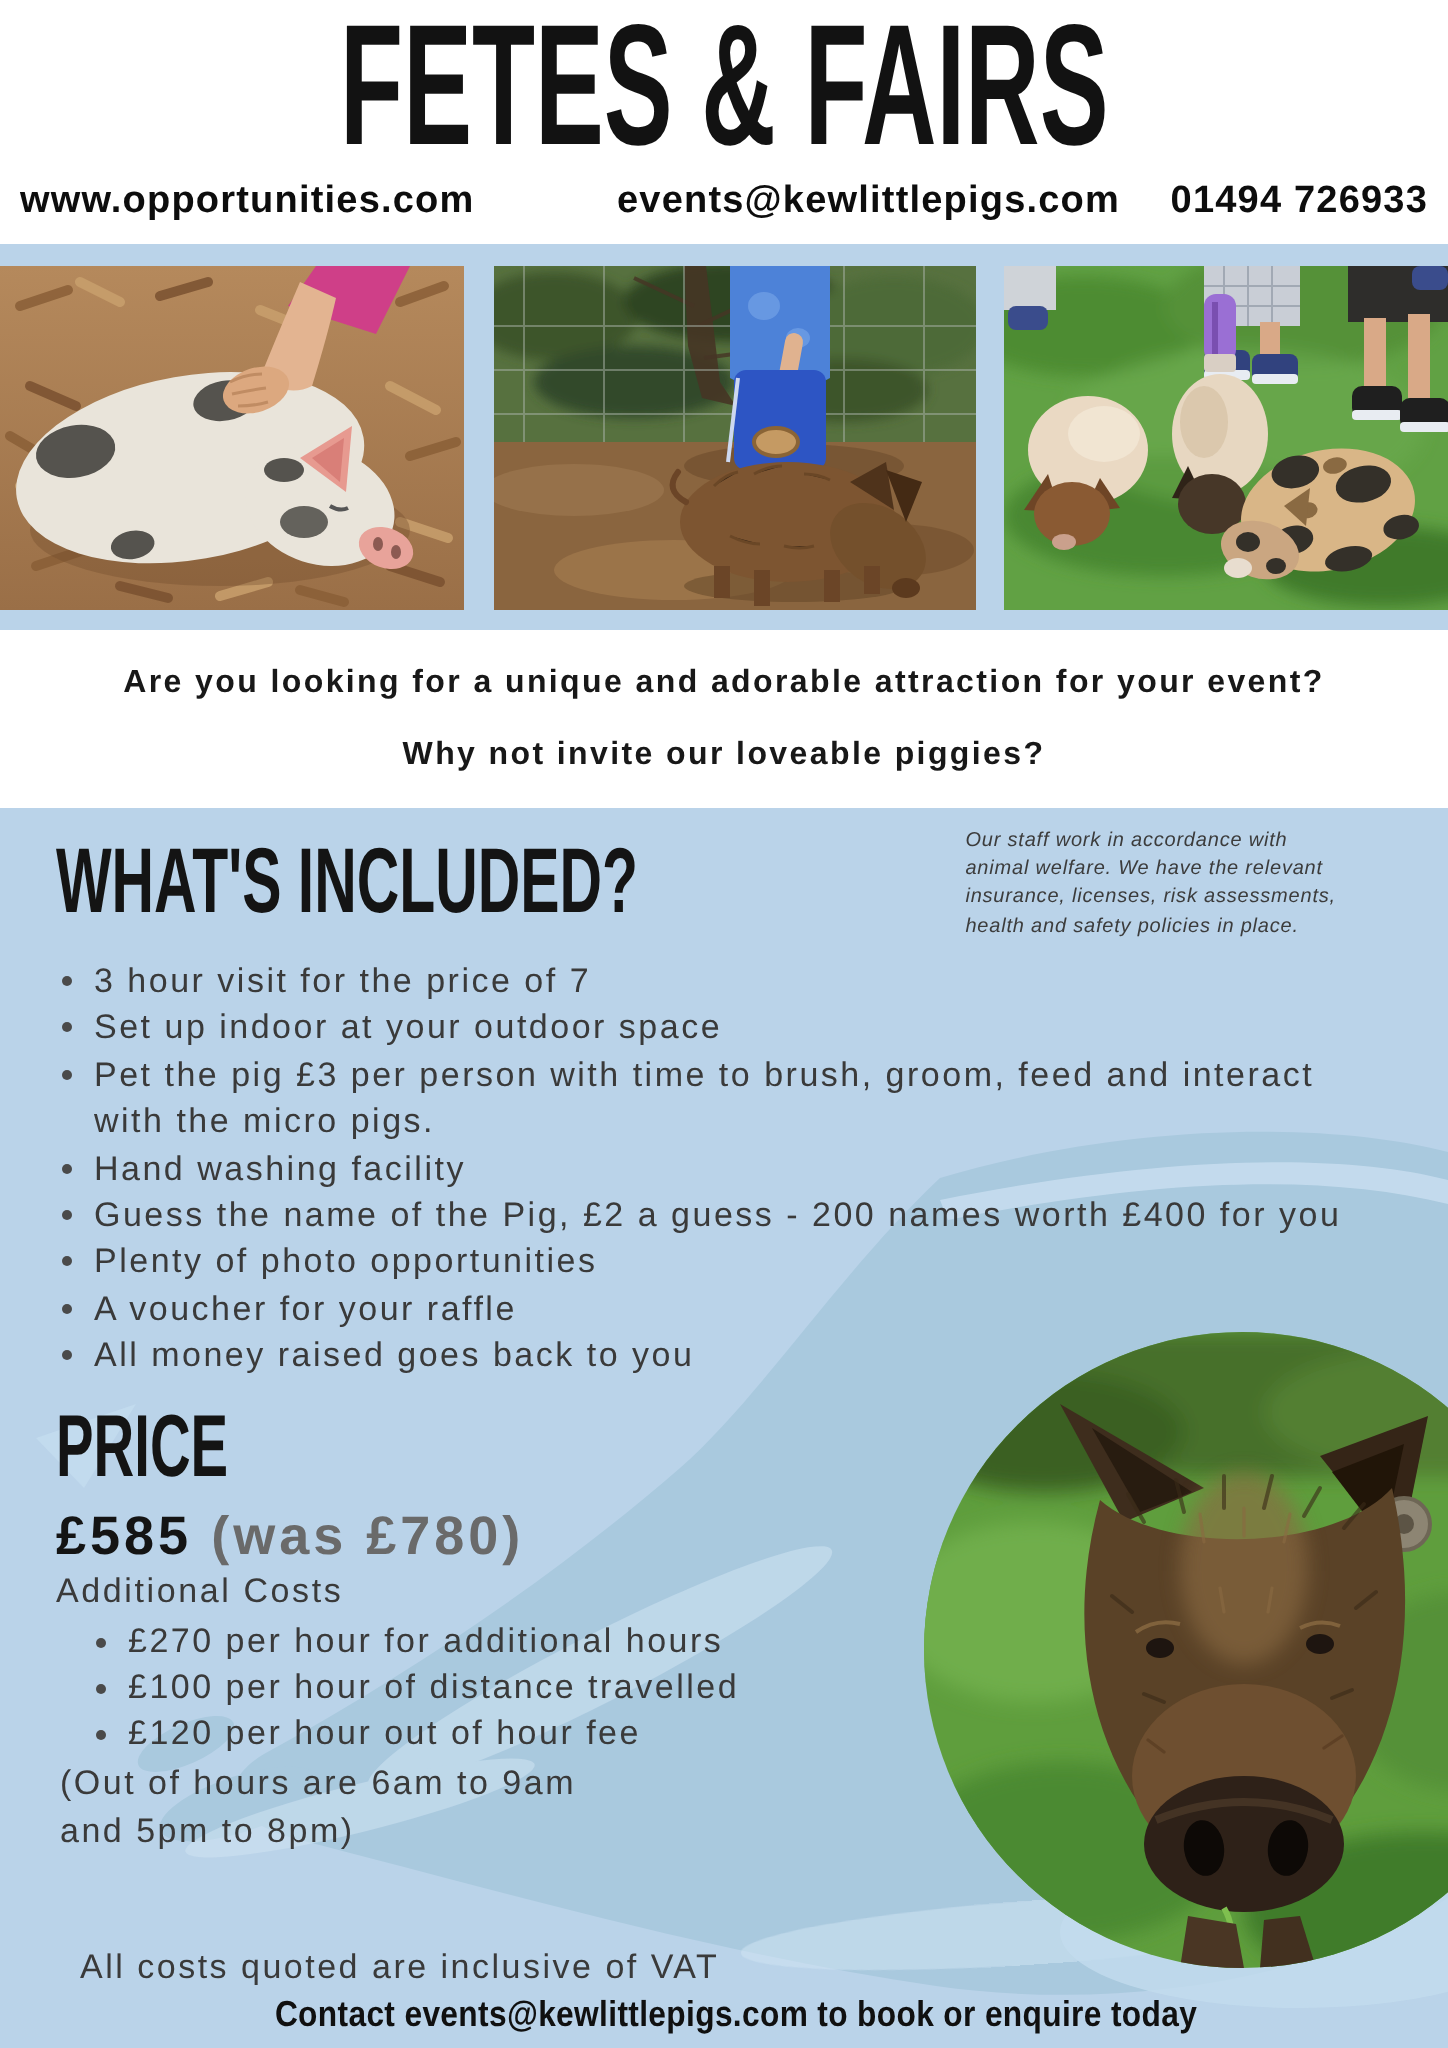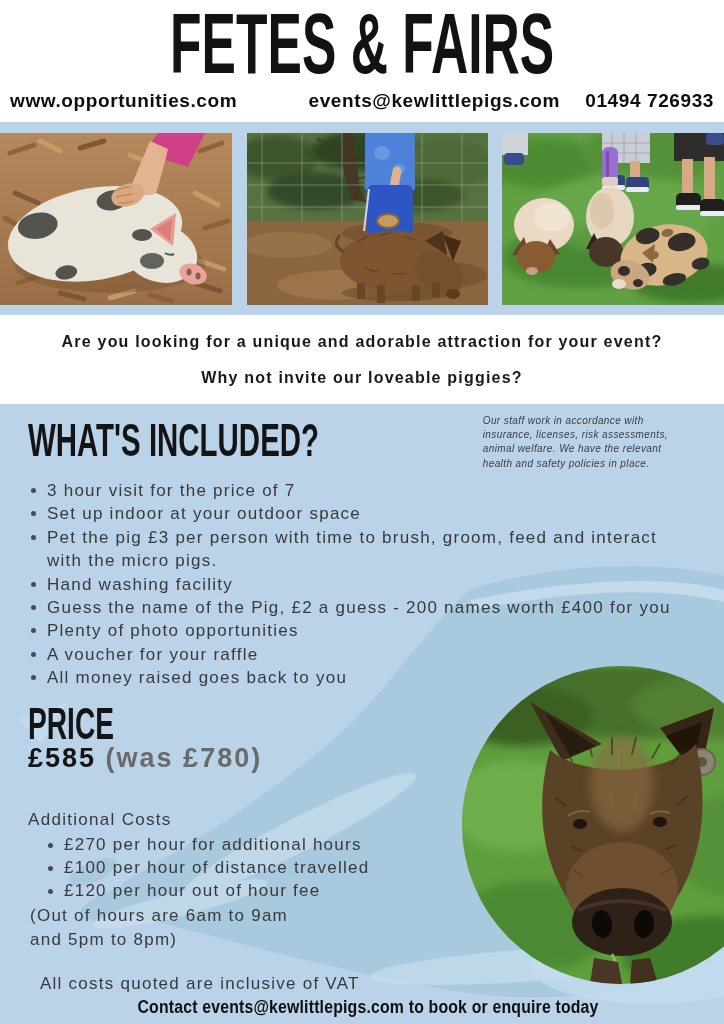--- a/index.html
+++ b/index.html
@@ -32,23 +32,23 @@
   .top-row{display:flex;justify-content:space-between;align-items:flex-start;padding-right:10px;}
   .included-heading{font-size:46px;margin-top:8px;}
   .note{width:302px;font-style:italic;font-size:10px;line-height:1.42;letter-spacing:0.4px;
         color:#3c3c3c;text-align:left;margin-top:0;}
   .bullets{list-style:none;margin:8px 0 0 0;padding:0;width:660px;}
   .bullets li{position:relative;padding-left:19px;font-size:17px;letter-spacing:1.25px;
               line-height:1.38;color:#3a3a3a;}
   .bullets li::before{content:"";position:absolute;left:3px;top:9px;width:5px;height:5px;
                       border-radius:50%;background:#4a4a4a;}
   .price-heading{font-size:44px;margin-top:16px;}
-  .price-line{font-size:27px;font-weight:700;letter-spacing:2px;color:#141414;}
+  .price-line{margin-top:10px;font-size:27px;font-weight:700;letter-spacing:2px;color:#141414;}
   .price-was{color:#6a6a6a;}
-  .additional-label{margin-top:36px;font-size:17px;letter-spacing:1.3px;}
+  .additional-label{margin-top:2px;font-size:17px;letter-spacing:1.3px;}
   .sub-bullets{list-style:none;margin:4px 0 0 18px;padding:0;width:430px;}
   .sub-bullets li{position:relative;padding-left:18px;font-size:17px;letter-spacing:1.25px;
                   line-height:1.35;color:#3a3a3a;}
   .sub-bullets li::before{content:"";position:absolute;left:2px;top:9px;width:5px;height:5px;
                           border-radius:50%;background:#4a4a4a;}
   .ooh{font-size:17px;letter-spacing:1.25px;line-height:1.32;color:#3a3a3a;padding-left:2px;margin-top:2px;}
   .footer-lines{position:absolute;left:12px;right:0;bottom:6px;z-index:4;}
   .vat-line{font-size:17px;letter-spacing:1.25px;color:#3a3a3a;padding-left:28px;}
   .contact-line{text-align:center;margin-top:3px;font-weight:700;font-size:18px;color:#101010;}
   .contact-line span{display:inline-block;transform:scaleX(0.88);transform-origin:center;
@@ -361,22 +361,22 @@
         <path d="M132,292 L128,318 L160,318 L156,296 Z" fill="#4a3624"></path>
         <path d="M170,294 L168,318 L196,318 L188,292 Z" fill="#42301f"></path>
       </svg>
     </div>
 
     <div class="main-content">
       <div class="top-row">
         <h2 class="h-condensed included-heading" style="margin:8px 0 0 0;">WHAT'S INCLUDED?</h2>
         <div class="note">
           <div>Our staff work in accordance with</div>
+          <div>animal welfare. We have the relevant</div>
           <div>insurance, licenses, risk assessments,</div>
-          <div>animal welfare. We have the relevant</div>
           <div>health and safety policies in place.</div>
         </div>
       </div>
       <ul class="bullets">
         <li>3 hour visit for the price of 7</li>
         <li>Set up indoor at your outdoor space</li>
         <li>Pet the pig £3 per person with time to brush, groom, feed and interact with the micro pigs.</li>
         <li>Hand washing facility</li>
         <li>Guess the name of the Pig, £2 a guess - 200 names worth £400 for you</li>
         <li>Plenty of photo opportunities</li>

